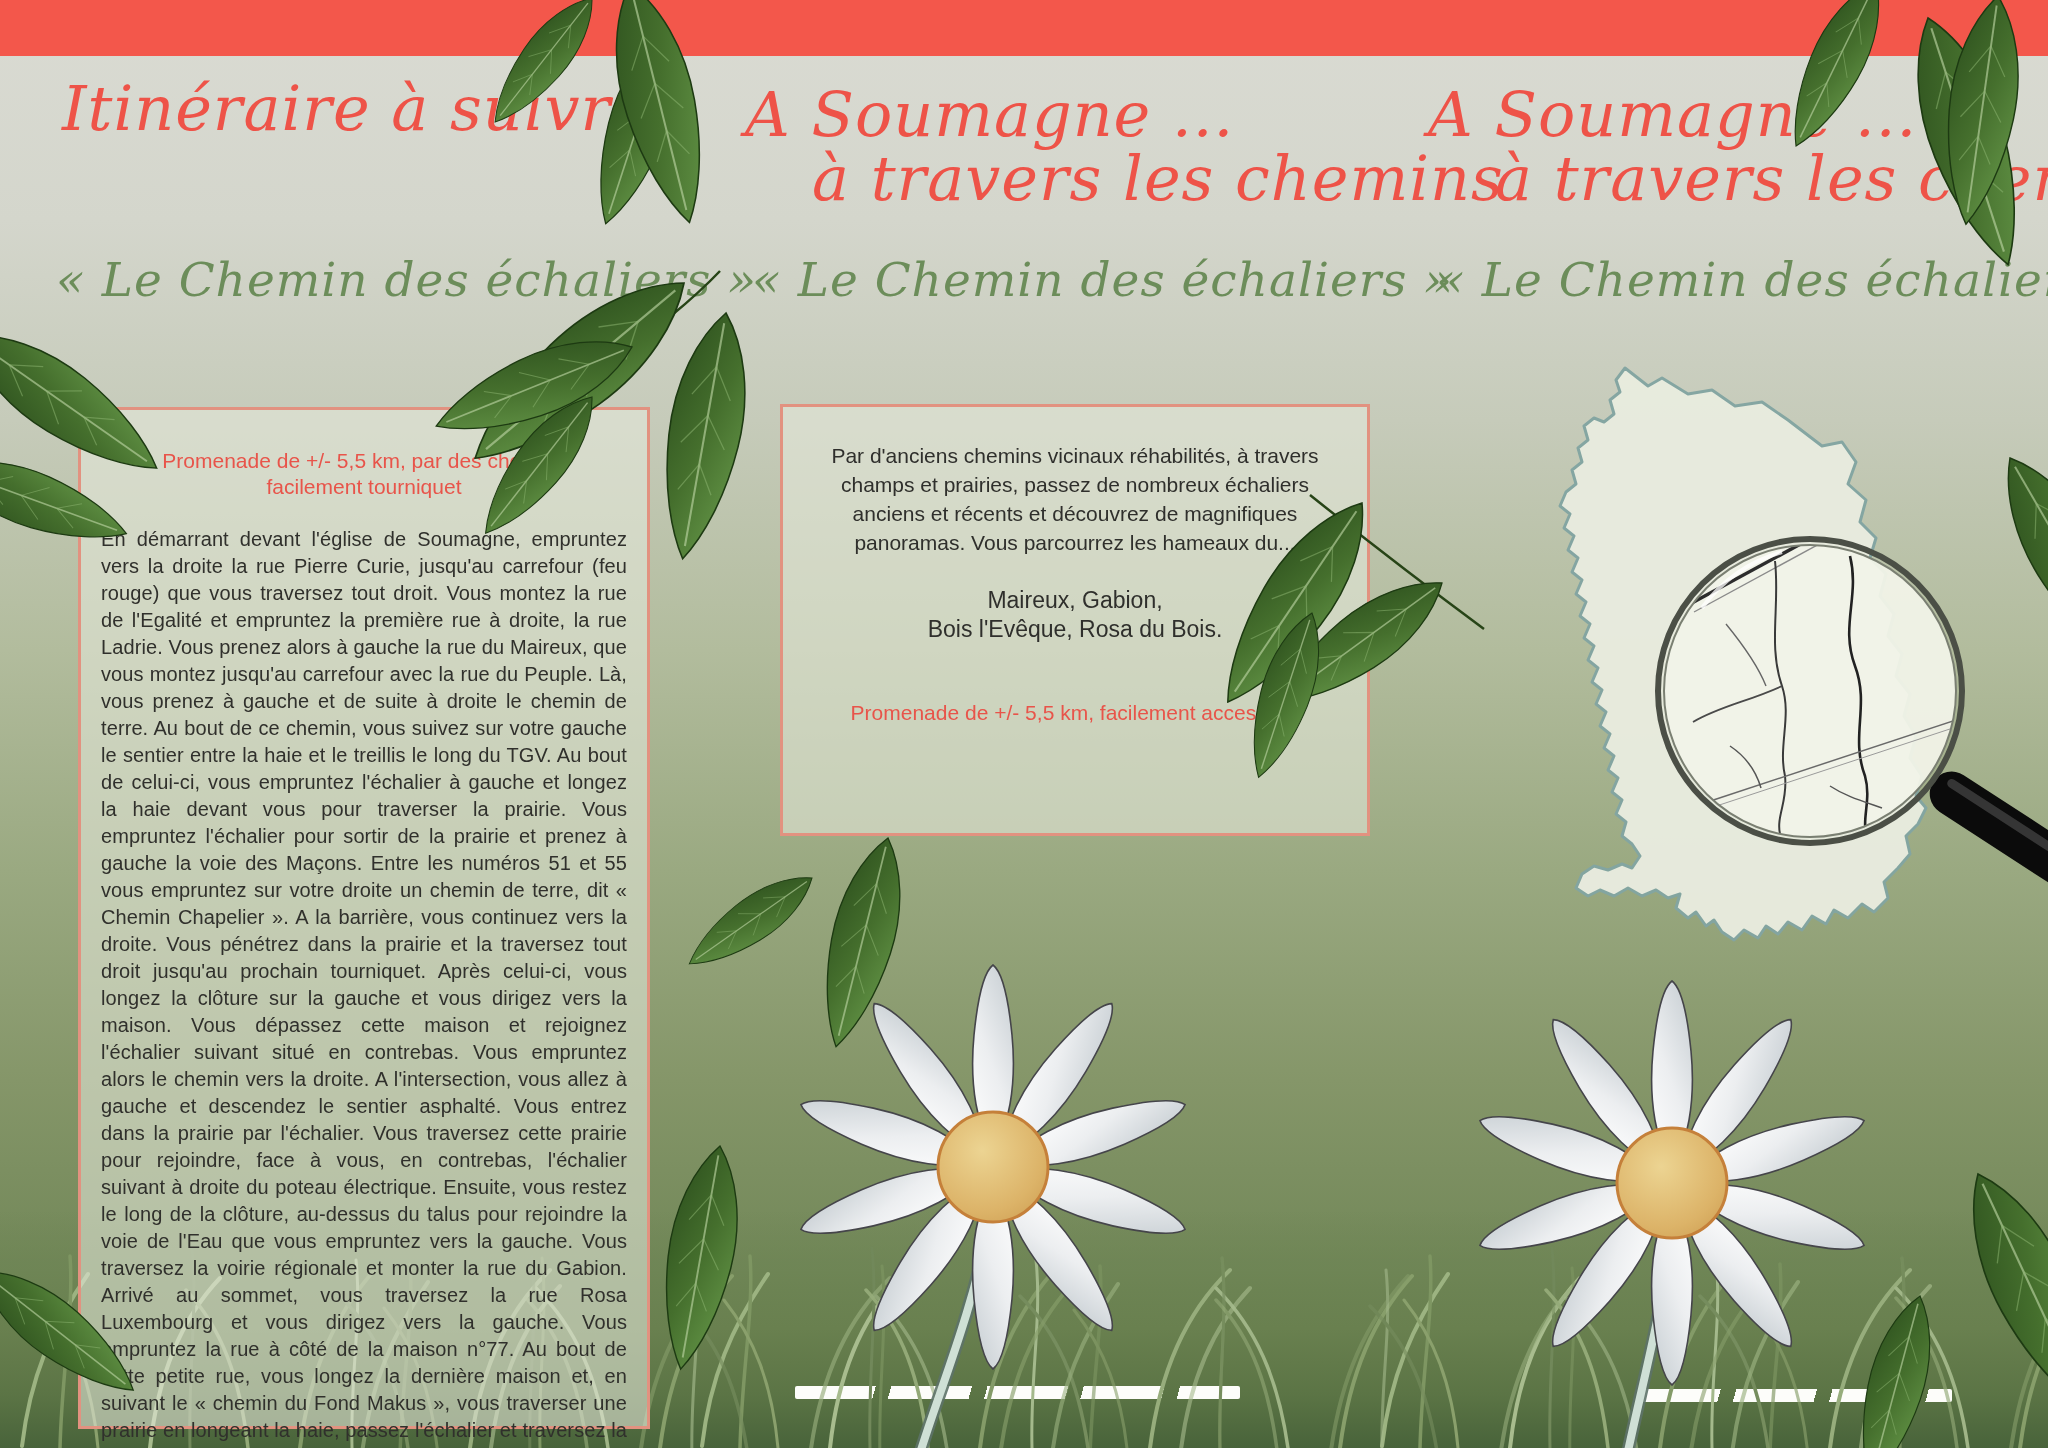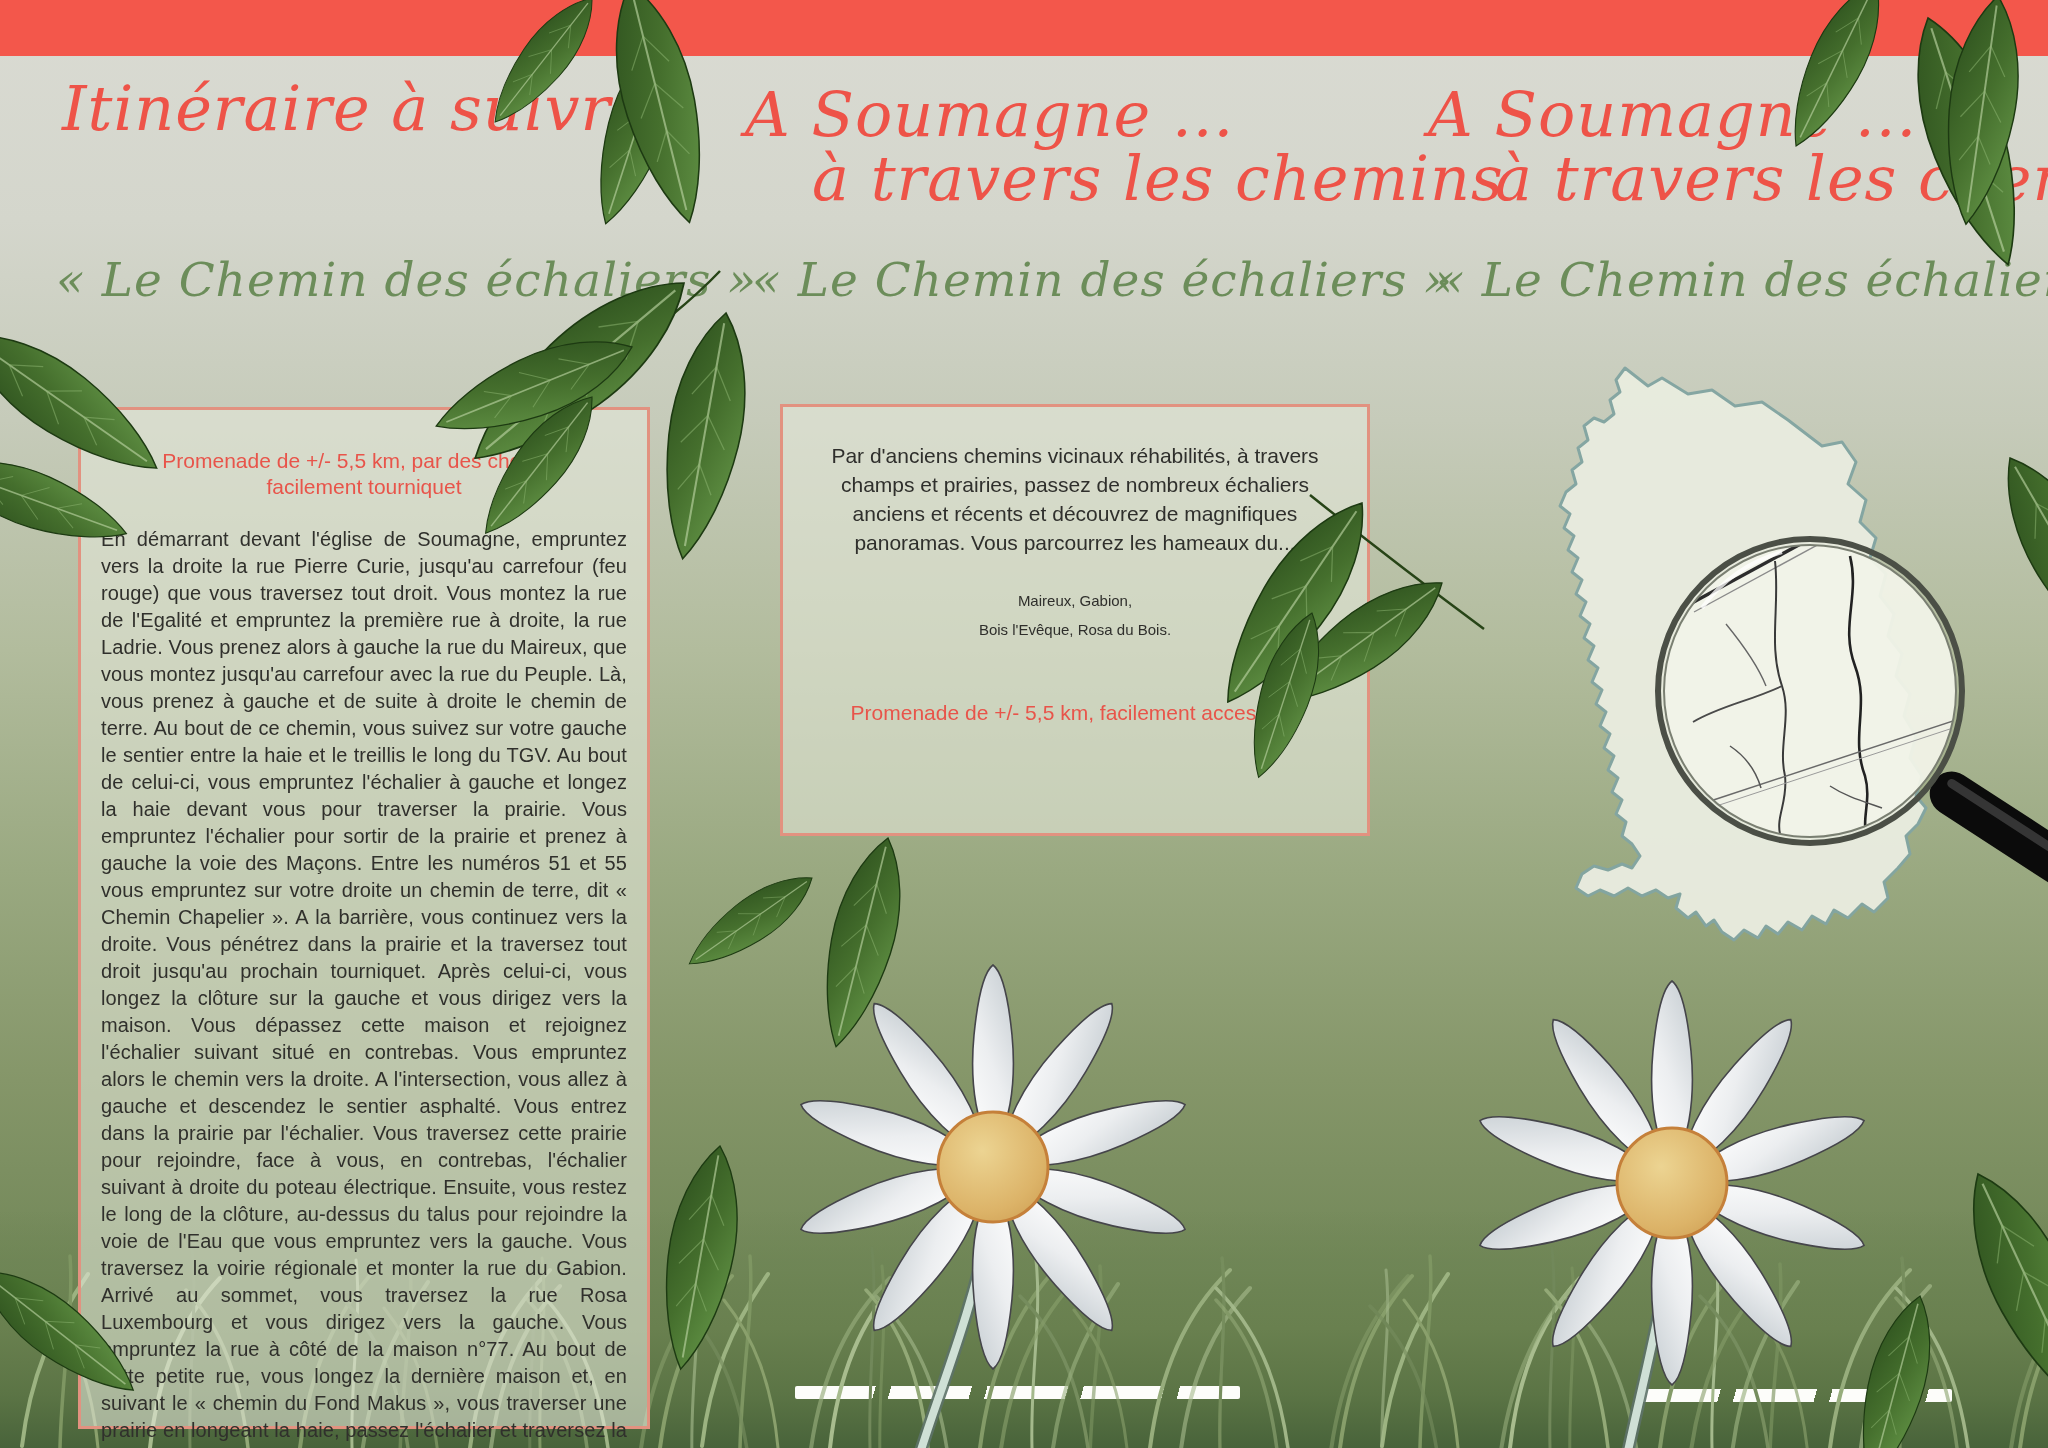--- a/index.html
+++ b/index.html
@@ -17,21 +17,21 @@
   .title{font-size:62px;color:#ee5348;letter-spacing:1px;}
   .subtitle{font-size:47px;color:#6c8d5a;letter-spacing:1px;}
   
   .box{position:absolute;border:3px solid #e29280;background:rgba(229,232,219,0.58);box-sizing:border-box;}
   .box-left{left:78px;top:407px;width:572px;height:1022px;padding:38px 20px 0 20px;}
   .box-mid{left:751px;top:404px;width:590px;height:432px;padding:34px 24px 0 24px;text-align:center;margin-left:29px;}
   .red-note{color:#e8544a;font-size:21px;line-height:26px;text-align:center;}
   .body-text{margin-top:26px;font-size:20px;line-height:27px;color:#30302c;
              text-align:justify;letter-spacing:0.1px;}
   .mid-par{font-size:21px;line-height:29px;color:#2f2f2c;}
-  .mid-hamlets{margin-top:29px;font-size:15px;line-height:29px;color:#2f2f2c;}
+  .mid-hamlets{margin-top:29px;font-size:23px;line-height:29px;color:#2f2f2c;}
   .mid-note{margin-top:56px;}
   
   .bar{position:absolute;height:13px;border-radius:2px;
        background:repeating-linear-gradient(105deg,#fdfdfa 0px,#fdfdfa 78px,
                   rgba(253,253,250,0) 78px,rgba(253,253,250,0) 93px);}
   .bar1{left:795px;top:1386px;width:445px;}
   .bar2{left:1640px;top:1389px;width:312px;}
 </style>
 </head>
 <body>

